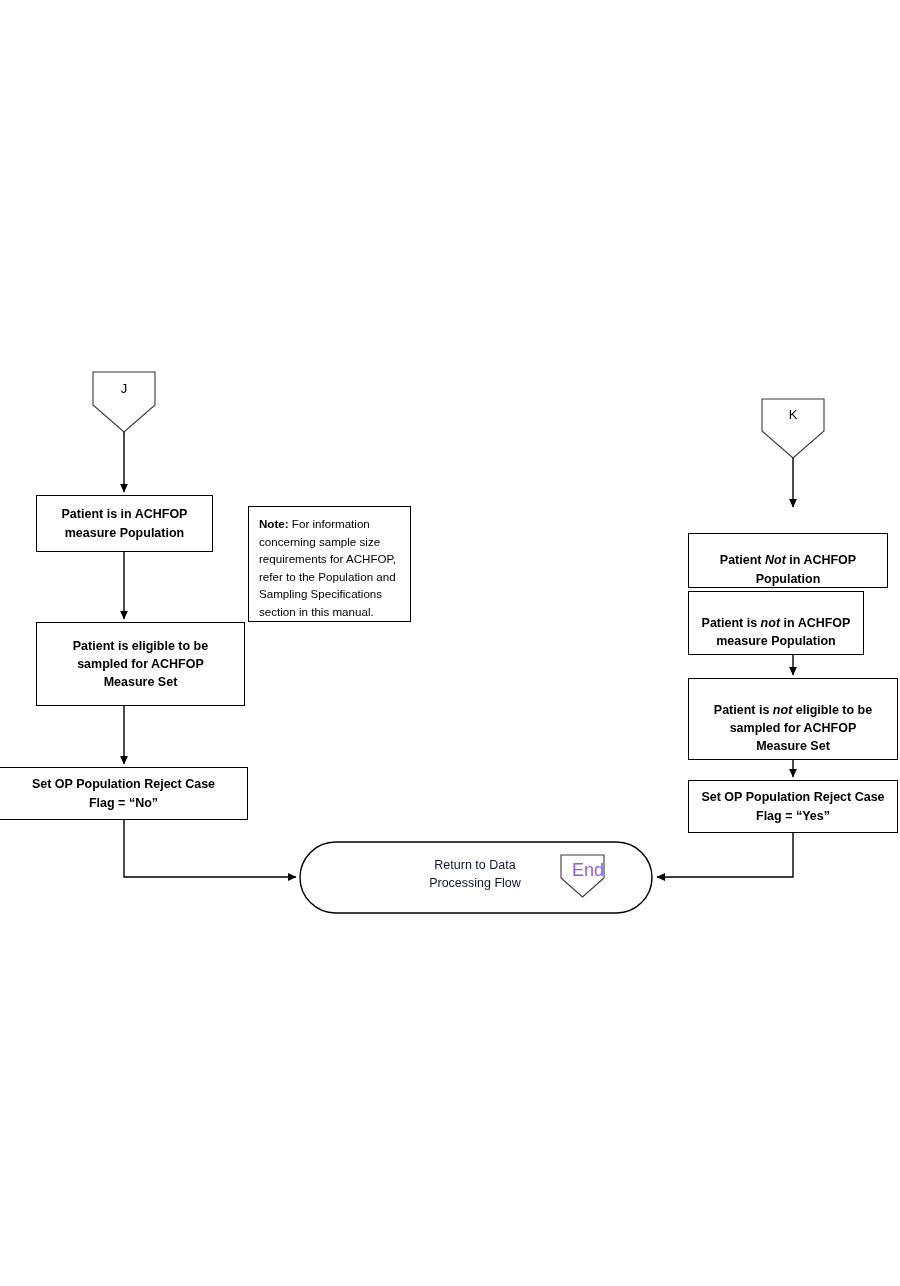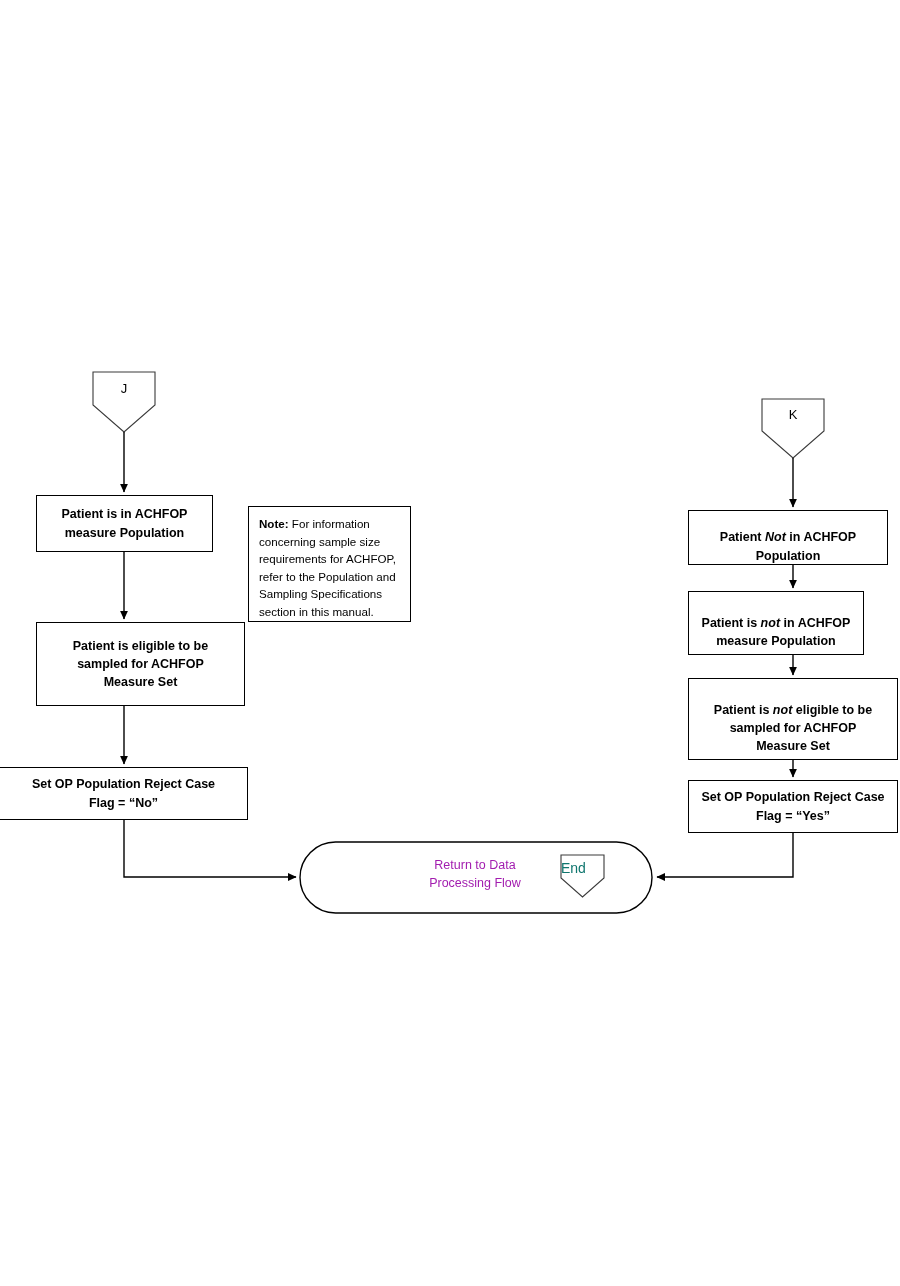--- a/index.html
+++ b/index.html
@@ -71,29 +71,29 @@
     text-align: left;
   }
   .note-box b {
     font-weight: bold;
   }
   .stadium-text {
     position: absolute;
     font-size: 12.5px;
     font-weight: normal;
     line-height: 1.42;
-    color: #a21caf;
+    color: #0f172a;
     text-align: center;
     white-space: pre-line;
   }
   .end-label {
     position: absolute;
-    font-size: 14px;
-    color: #0f766e;
-    text-align: left;
+    font-size: 18px;
+    color: #8b5cf6;
+    text-align: right;
   }
   em {
     font-style: italic;
   }
 </style>
 </head>
 <body>
 
 <div id="canvas">
 
@@ -152,21 +152,21 @@
 
   <div class="node proc-box" style="left:-1px; top:767px; width:249px; height:53px;">
     <span class="txt" style="white-space: pre-line;">Set OP Population Reject Case
 Flag = “No”</span>
   </div>
 
   <div class="note-box" style="left:248px; top:506px; width:163px; height:116px;">
     <b>Note:</b><span> For information concerning sample size requirements for ACHFOP, refer to the Population and Sampling Specifications section in this manual.</span>
   </div>
 
-  <div class="node proc-box" style="left:688px; top:510px; width:200px; height:55px;">
+  <div class="node proc-box" style="left:688px; top:533px; width:200px; height:55px;">
     <span class="txt" style="white-space: pre-line;">
       <span>Patient </span><em>Not</em><span> in ACHFOP
 Population</span>
     </span>
   </div>
 
   <div class="node proc-box" style="left:688px; top:591px; width:176px; height:64px;">
     <span class="txt" style="white-space: pre-line;">
       <span>Patient is </span><em>not</em><span> in ACHFOP
 measure Population</span>

